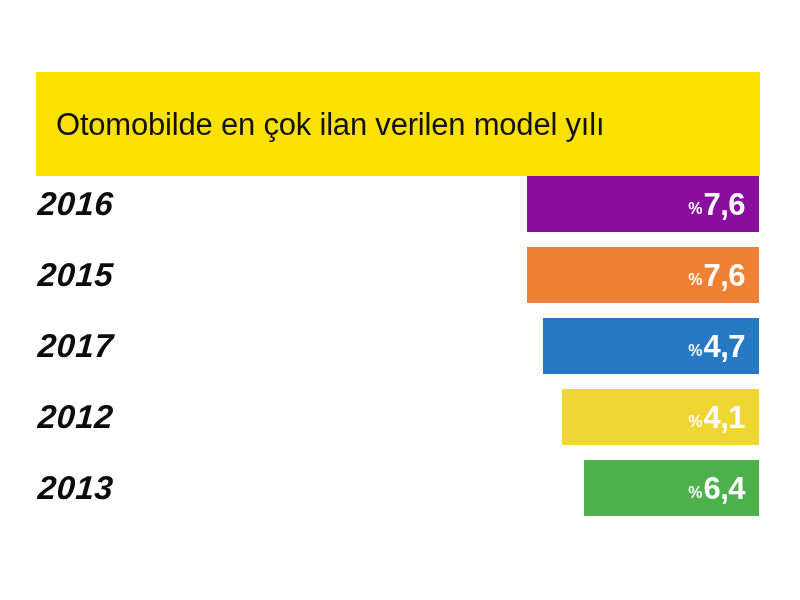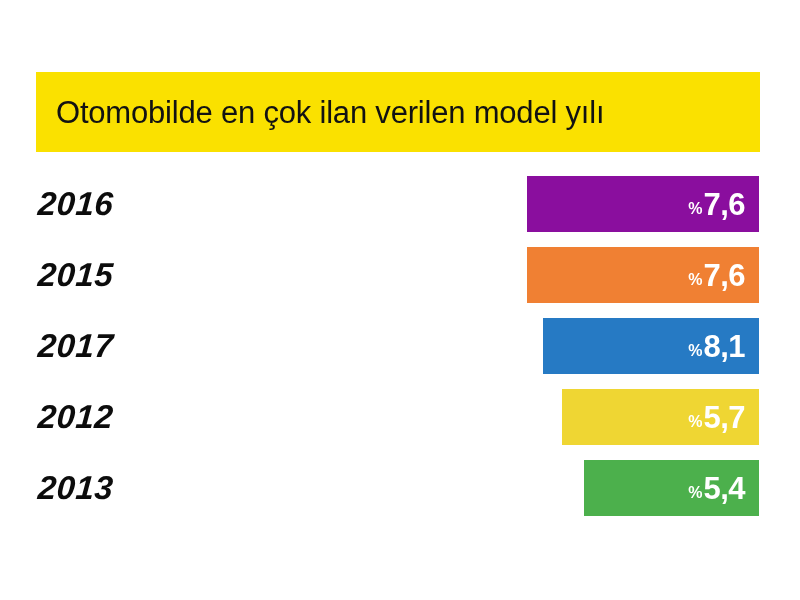--- a/index.html
+++ b/index.html
@@ -24,21 +24,21 @@
     height: 600px;
     background: #ffffff;
   }
 
   
   #title-banner {
     position: absolute;
     left: 36px;
     top: 72px;
     width: 724px;
-    height: 80px;
+    height: 104px;
     background: #fae100;
     display: flex;
     align-items: center;
     box-sizing: border-box;
     padding-left: 20px;
   }
   #title-text {
     font-family: "Liberation Sans", sans-serif;
     font-size: 31px;
     font-weight: 400;
@@ -153,44 +153,44 @@
         </div>
       </div>
     </div>
 
     <div class="bar-row">
       <div class="row-category">2017</div>
       <div class="bar-track" style="width: 216px;">
         <div class="bar-fill" style="background: rgb(38, 122, 196); width: 216px;">
           <span class="bar-value">
             <span class="pct-sign">%</span>
-            <span class="value-number">8,1</span>
+            <span class="value-number">4,7</span>
           </span>
         </div>
       </div>
     </div>
 
     <div class="bar-row">
       <div class="row-category">2012</div>
       <div class="bar-track" style="width: 197px;">
         <div class="bar-fill" style="background: rgb(239, 214, 51); width: 197px;">
           <span class="bar-value">
             <span class="pct-sign">%</span>
-            <span class="value-number">5,7</span>
+            <span class="value-number">4,1</span>
           </span>
         </div>
       </div>
     </div>
 
     <div class="bar-row">
       <div class="row-category">2013</div>
       <div class="bar-track" style="width: 175px;">
         <div class="bar-fill" style="background: rgb(76, 176, 76); width: 175px;">
           <span class="bar-value">
             <span class="pct-sign">%</span>
-            <span class="value-number">5,4</span>
+            <span class="value-number">6,4</span>
           </span>
         </div>
       </div>
     </div>
 
   </div>
 </div>
 
 </body></html>

